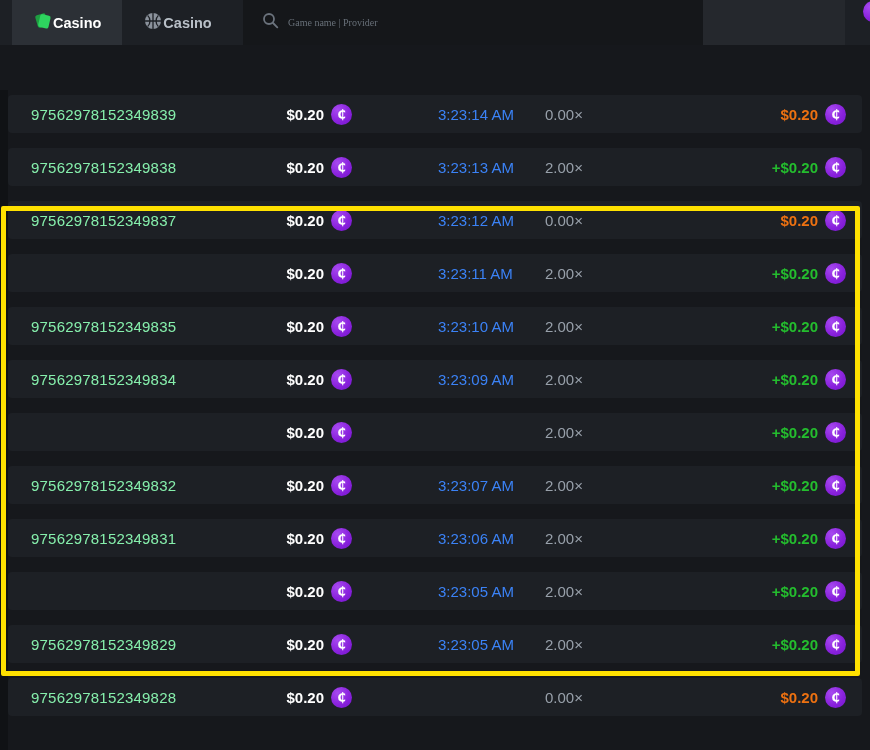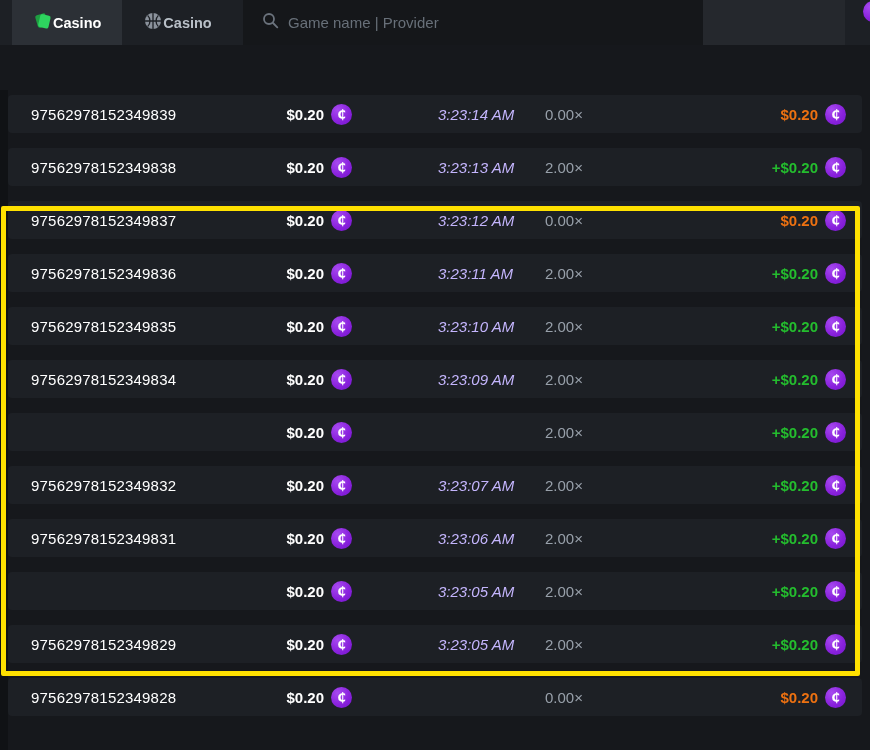--- a/index.html
+++ b/index.html
@@ -41,22 +41,22 @@
     align-items: center;
     gap: 9px;
     padding-left: 19px;
   }
   .search input {
     flex: 1;
     background: transparent;
     border: none;
     outline: none;
     color: #ffffff;
-    font-size: 15px;
-    font-family: Liberation Sans, sans-serif;
+    font-size: 10px;
+    font-family: Liberation Serif, serif;
   }
   .search input::placeholder { color: #687079; }
   .nav-panel {
     position: absolute;
     left: 703px; top: 0;
     width: 142px; height: 45px;
     background: #25282d;
   }
   .corner-coin {
     position: absolute;
@@ -94,23 +94,23 @@
     border-radius: 4px;
     font-size: 15px;
   }
   .cell {
     position: absolute;
     top: 0; height: 100%;
     display: flex;
     align-items: center;
     gap: 7px;
   }
-  .cell.id   { left: 23px;  color: #ffffff; letter-spacing: 0.2px; }
+  .cell.id   { left: 23px;  color: #86efac; letter-spacing: 0.2px; }
   .cell.bet  { left: 212px; width: 132px; justify-content: flex-end; }
-  .cell.time { left: 430px; color: #c4b5fd; font-style: italic; }
+  .cell.time { left: 430px; color: #3b82f6; }
   .cell.mult { left: 537px; color: #98a0aa; }
   .cell.payout { right: 16px; justify-content: flex-end; }
   .amt { font-weight: 700; color: #ffffff; }
   .row.win  .payout-val { color: var(--win-color, #24bd2e); }
   .row.loss .payout-val { color: var(--loss-color, #ed7111); }
 
   
   #highlight-box {
     position: absolute;
     left: 1px;
@@ -194,21 +194,20 @@
     </span>
     <span class="cell time">3:23:12 AM</span>
     <span class="cell mult">0.00×</span>
     <span class="cell payout">
       <span class="amt payout-val">$0.20</span>
       <span class="coin">₵</span>
     </span>
   </div>
 
   <div class="row win">
-    <span class="cell id">97562978152349836</span>
     <span class="cell bet">
       <span class="amt bet-val">$0.20</span>
       <span class="coin">₵</span>
     </span>
     <span class="cell time">3:23:11 AM</span>
     <span class="cell mult">2.00×</span>
     <span class="cell payout">
       <span class="amt payout-val">+$0.20</span>
       <span class="coin">₵</span>
     </span>

